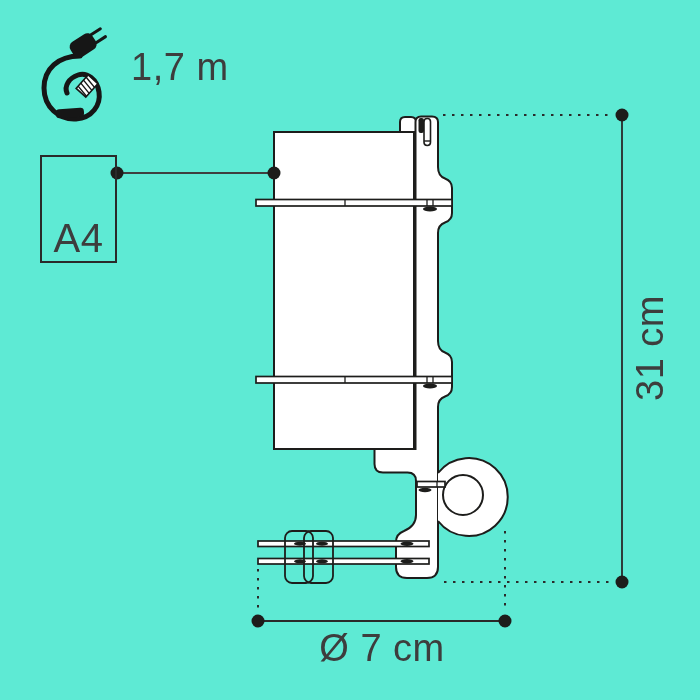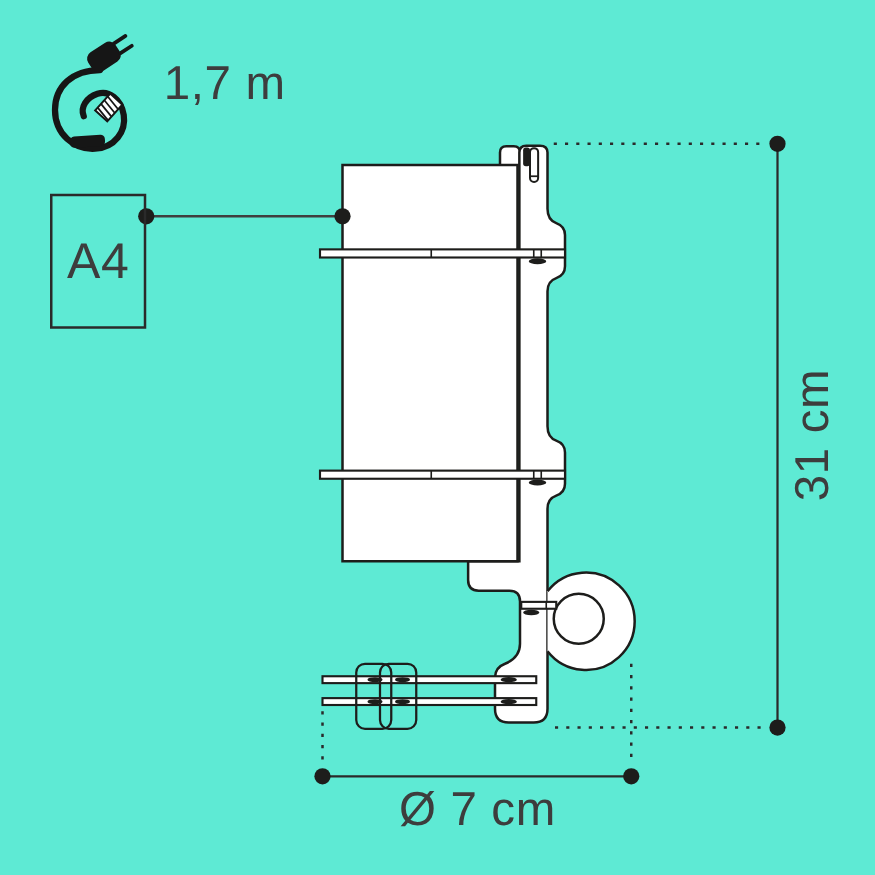--- a/index.html
+++ b/index.html
@@ -36,21 +36,21 @@
   }
   .a4-box {
     position: absolute;
     left: 40px;
     top: 155px;
     width: 77px;
     height: 108px;
     border: 2px solid #2a2a2a;
     box-sizing: border-box;
     display: flex;
-    align-items: center;
+    align-items: flex-end;
     justify-content: center;
   }
   .label-a4 {
     font-size: 40px;
     color: #3d3d3d;
     letter-spacing: 0.5px;
   }
   .label-height {
     left: 650px;
     top: 348px;

